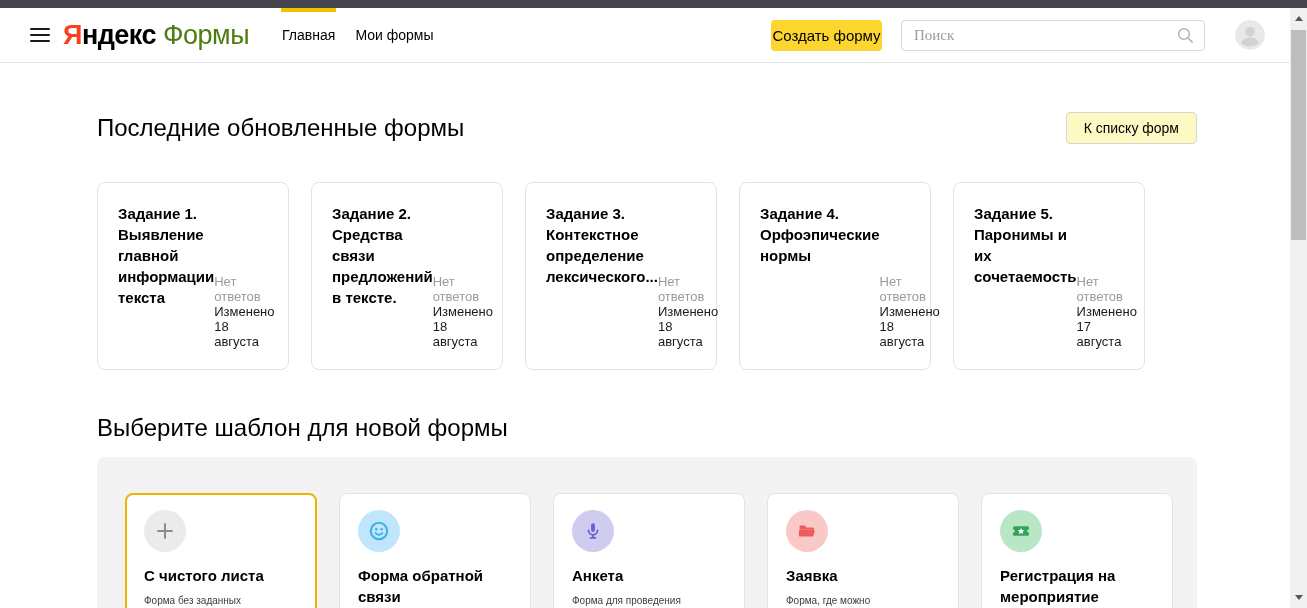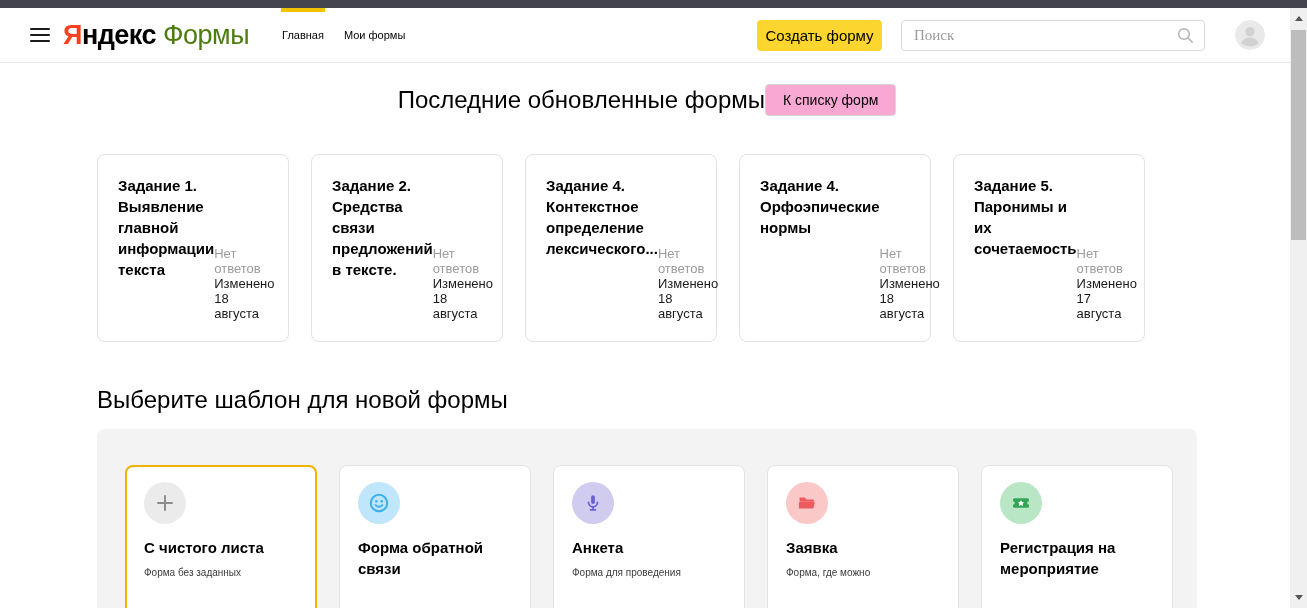--- a/index.html
+++ b/index.html
@@ -12,38 +12,38 @@
   
   .navbar { position:absolute; top:8px; left:0; width:1290px; height:55px; background:#fff;
             border-bottom:1px solid #e7e7e7; display:flex; align-items:center; padding-left:30px; z-index:10; }
   .burger { width:20px; height:14px; display:flex; flex-direction:column; justify-content:space-between; cursor:pointer; }
   .burger span { display:block; height:2px; background:#1a1a1a; border-radius:1px; }
   .logo { margin-left:13px; font-size:27px; letter-spacing:-0.5px; white-space:nowrap; cursor:pointer; }
   .logo .brand { font-weight:700; }
   .logo .brand-i { color:#fc3f1d; font-weight:700; }
   .logo .product { font-weight:300; color:#4d7c0f; margin-left:7px; }
   .tabs { margin-left:32px; display:flex; gap:18px; height:55px; }
-  .tab { position:relative; display:flex; align-items:center; padding:0 1px; font-size:11px; font-weight:500; cursor:pointer;text-align:center; }
+  .tab { position:relative; display:flex; align-items:center; padding:0 1px; font-size:14px; font-weight:500; cursor:pointer;text-align:center; }
   .tab.active::before { content:""; position:absolute; top:0; left:0; right:0; height:4px; background:#f2c200; }
   .nav-spacer { flex:1; }
-  .create-btn { width:125px; height:31px; background:#fcd62e; border:none; border-radius:4px;
+  .create-btn { width:111px; height:31px; background:#fcd62e; border:none; border-radius:4px;
                 font-size:15px; font-family:inherit; color:#000; cursor:pointer; }
   .search-wrap { position:relative; margin-left:19px; }
   .search-input { width:304px; height:31px; border:1px solid #d9d9d9; border-radius:4px; padding:0 36px 0 12px;
                   font-size:15px; font-family:Liberation Serif, serif; color:#333; outline:none; }
   .search-input::placeholder { color:#9b9b9b; }
   .search-icon { position:absolute; right:10px; top:6px; width:19px; height:19px; }
   .avatar { margin-left:30px; margin-right:25px; width:30px; height:30px; border-radius:50%; overflow:hidden; cursor:pointer; flex:0 0 auto; }
 
   
   .main { position:absolute; top:64px; left:0; width:1290px; background:#fff; }
   .container { margin-left:97px; width:1100px; }
-  .section-head { display:flex; justify-content:center; align-items:center; padding-top:20px; }
+  .section-head { display:flex; justify-content:space-between; align-items:center; padding-top:48px; }
   h1,h2 { font-size:24px; font-weight:400; color:#000; }
-  .list-btn { height:32px; padding:0 17px; background:#f9a8d4; border:1px solid #d6d6d6; border-radius:4px;
+  .list-btn { height:32px; padding:0 17px; background:#fef9c3; border:1px solid #d6d6d6; border-radius:4px;
               font-size:14px; font-family:inherit; color:#000; cursor:pointer; }
 
   .cards-row { display:flex; gap:22px; margin-top:38px; }
   .rcard { width:192px; height:188px; background:#fff; border:1px solid #e2e1e6; border-radius:8px;
            padding:20px; display:flex; flex-direction:row; cursor:pointer; }
   .rcard-title { font-size:15px; font-weight:700; line-height:21px; }
   .rcard-footer { margin-top:auto; }
   .rcard-answers { font-size:13px; color:#9b9b9b; }
   .rcard-modified { font-size:13px; color:#1a1a1a; }
 
@@ -126,21 +126,21 @@
         </div>
       </div>
       <div class="rcard">
         <div class="rcard-title">Задание 2. Средства связи предложений в тексте.</div>
         <div class="rcard-footer">
           <div class="rcard-answers">Нет ответов</div>
           <div class="rcard-modified">Изменено 18 августа</div>
         </div>
       </div>
       <div class="rcard">
-        <div class="rcard-title">Задание 4. Контекстное определение лексического...</div>
+        <div class="rcard-title">Задание 3. Контекстное определение лексического...</div>
         <div class="rcard-footer">
           <div class="rcard-answers">Нет ответов</div>
           <div class="rcard-modified">Изменено 18 августа</div>
         </div>
       </div>
       <div class="rcard">
         <div class="rcard-title">Задание 4. Орфоэпические нормы</div>
         <div class="rcard-footer">
           <div class="rcard-answers">Нет ответов</div>
           <div class="rcard-modified">Изменено 18 августа</div>

